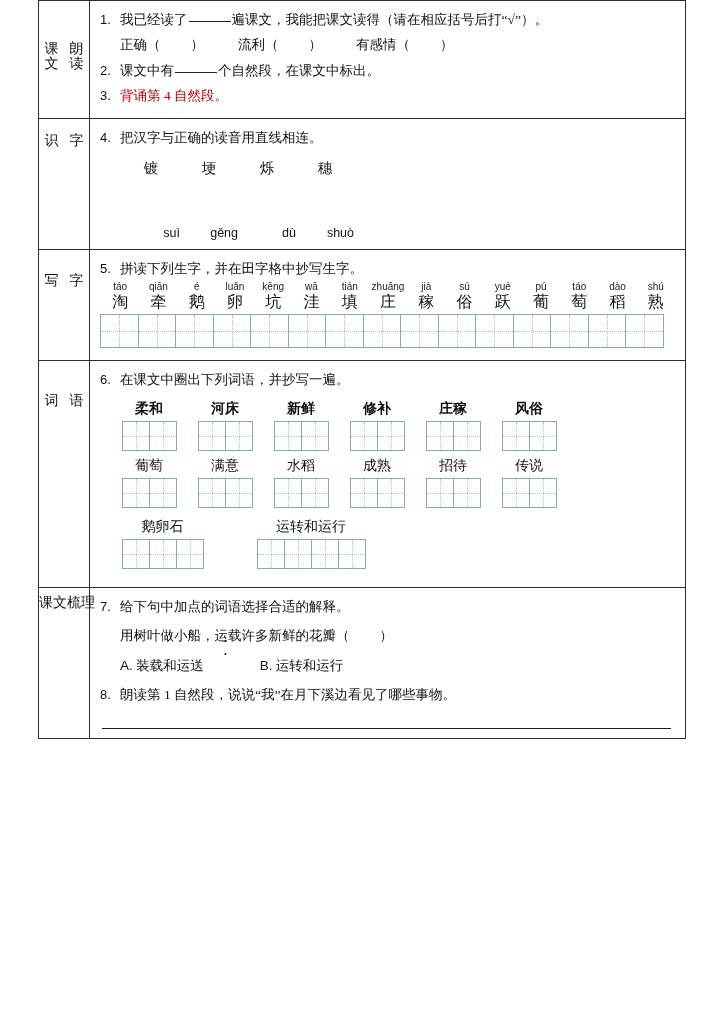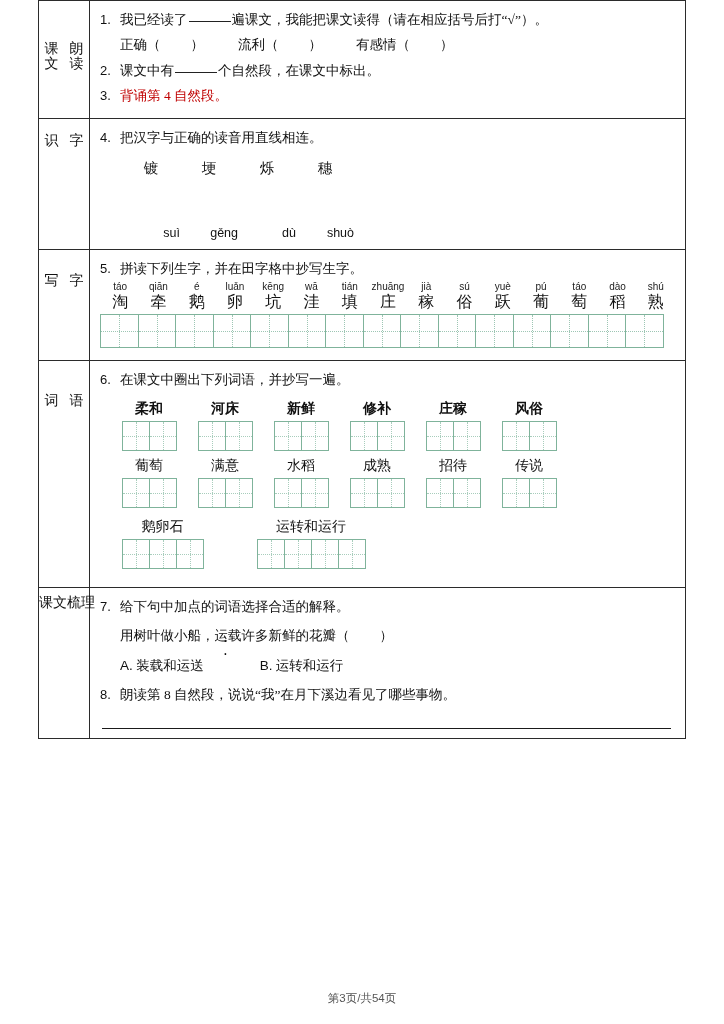--- a/index.html
+++ b/index.html
@@ -544,25 +544,24 @@
         </div>
         <div class="indent" style="margin-top:4px;">
           <span>用树叶做小船，</span><span class="dotted-em">运载</span><span>许多新鲜的花瓣（</span><span class="paren-gap"></span><span>）</span>
         </div>
         <div class="choices">
           <span class="opt"><span class="optkey">A.</span>&nbsp;<span>装载和运送</span></span>
           <span class="opt"><span class="optkey">B.</span>&nbsp;<span>运转和运行</span></span>
         </div>
         <div class="q" style="margin-top:8px;">
           <span class="num">8.</span>
-          <span class="txt">朗读第 8 自然段，说说“我”在月下溪边看见了哪些事物。</span>
+          <span class="txt">朗读第 1 自然段，说说“我”在月下溪边看见了哪些事物。</span>
         </div>
         <div class="rule rule-q"></div>
       </td>
     </tr>
 
 
   </tbody>
     </table>
 
-  <div class="footer">第3页/共54页</div>
 
 </div>
 
 </body></html>

